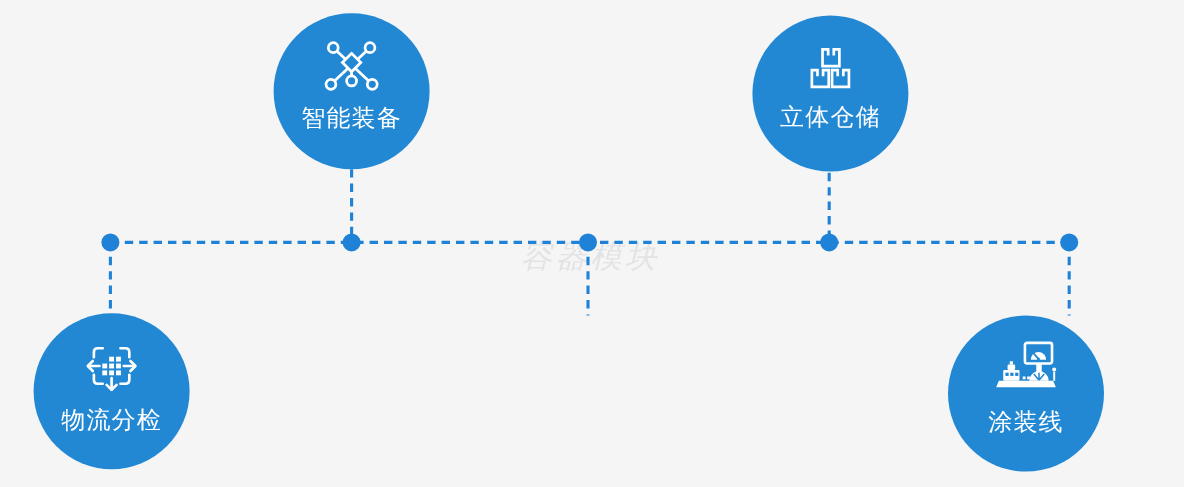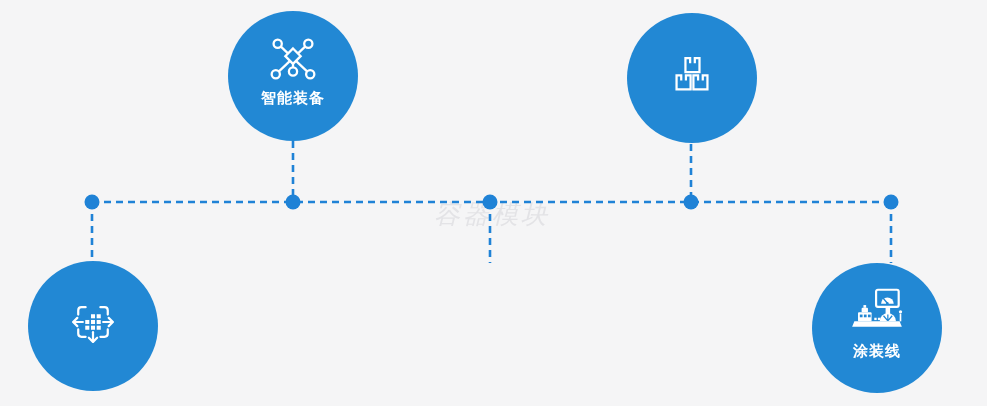--- a/index.html
+++ b/index.html
@@ -57,22 +57,22 @@
     cursor:pointer;
   }
   .node-inner{
     display:flex;
     flex-direction:column;
     align-items:center;
     transform:translateY(-4px);
   }
   .node .label{
     margin-top:8px;
-    font-size:15px;
-    font-weight:bold;
+    font-size:20px;
+    font-weight:normal;
     color:var(--icon);
     letter-spacing:1px;
     white-space:nowrap;
   }
   .icon{display:block;line-height:0;}
   .icon-stroke{stroke:var(--icon);fill:none;stroke-width:2.4;}
   .icon-stroke.round{stroke-linecap:round;stroke-linejoin:round;}
   .icon-fill{fill:var(--icon);stroke:none;}
   .icon-knob{fill:var(--node-fill);stroke:var(--icon);stroke-width:2.4;}
   .icon-inner-mark{fill:var(--node-fill);stroke:none;}
@@ -120,20 +120,21 @@
 
   <div class="node" style="left:627px;top:13px">
     <div class="node-inner">
       <span class="icon">
         <svg width="44" height="38" viewBox="0 0 47 40" xmlns="http://www.w3.org/2000/svg">
           <path class="icon-stroke" d="M21.5 8.5 L21.5 3 L16.5 3 L16.5 18 L31.5 18 L31.5 3 L26.5 3 L26.5 8.5"></path>
           <path class="icon-stroke" d="M12 27 L12 21.5 L7 21.5 L7 36.5 L22 36.5 L22 21.5 L17 21.5 L17 27"></path>
           <path class="icon-stroke" d="M30 27 L30 21.5 L25 21.5 L25 36.5 L40 36.5 L40 21.5 L35 21.5 L35 27"></path>
         </svg>
       </span>
+      <span class="label">立体仓储</span>
     </div>
   </div>
 
   <div class="node" style="left:28px;top:261px">
     <div class="node-inner">
       <span class="icon">
         <svg width="48" height="48" viewBox="0 0 52 52" xmlns="http://www.w3.org/2000/svg">
           <path class="icon-stroke round" d="M18 10 H13.5 Q10 10 10 13.5 V18"></path>
           <path class="icon-stroke round" d="M34 10 H38.5 Q42 10 42 13.5 V18"></path>
           <path class="icon-stroke round" d="M10 34 V38.5 Q10 42 13.5 42 H18"></path>
@@ -147,25 +148,26 @@
           <rect class="icon-fill" x="23.8" y="30" width="4.4" height="4.4"></rect>
           <rect class="icon-fill" x="30" y="30" width="4.4" height="4.4"></rect>
           <path class="icon-stroke round" d="M15 26 H5"></path>
           <path class="icon-stroke round" d="M9 21.5 L4.5 26 L9 30.5"></path>
           <path class="icon-stroke round" d="M37 26 H47"></path>
           <path class="icon-stroke round" d="M43 21.5 L47.5 26 L43 30.5"></path>
           <path class="icon-stroke round" d="M26 37 V47"></path>
           <path class="icon-stroke round" d="M21.5 43 L26 47.5 L30.5 43"></path>
         </svg>
       </span>
+      <span class="label">物流分检</span>
     </div>
   </div>
 
 
-  <div class="node" style="left:812px;top:263px">
+  <div class="node" style="left:790px;top:263px">
     <div class="node-inner">
       <span class="icon">
         <svg width="58" height="47" viewBox="0 0 64 52" xmlns="http://www.w3.org/2000/svg">
           <rect class="icon-stroke" x="31" y="3" width="25" height="19" rx="2"></rect>
           <path class="icon-fill" d="M36.5 18.5 A 7 7 0 0 1 50.5 18.5 Z"></path>
           <path class="icon-inner-line" d="M43.5 18 L38.5 12" stroke-width="1.6"></path>
           <circle class="icon-inner-mark" cx="43.5" cy="18" r="1.4"></circle>
           <rect class="icon-fill" x="41.5" y="22" width="5" height="8"></rect>
           <path class="icon-fill" d="M35 38 A 9 9 0 0 1 53 38 Z"></path>
           <path class="icon-inner-line" d="M44 37.5 V30.5 M44 37.5 L39.2 31.8 M44 37.5 L48.8 31.8" stroke-width="1.4"></path>

